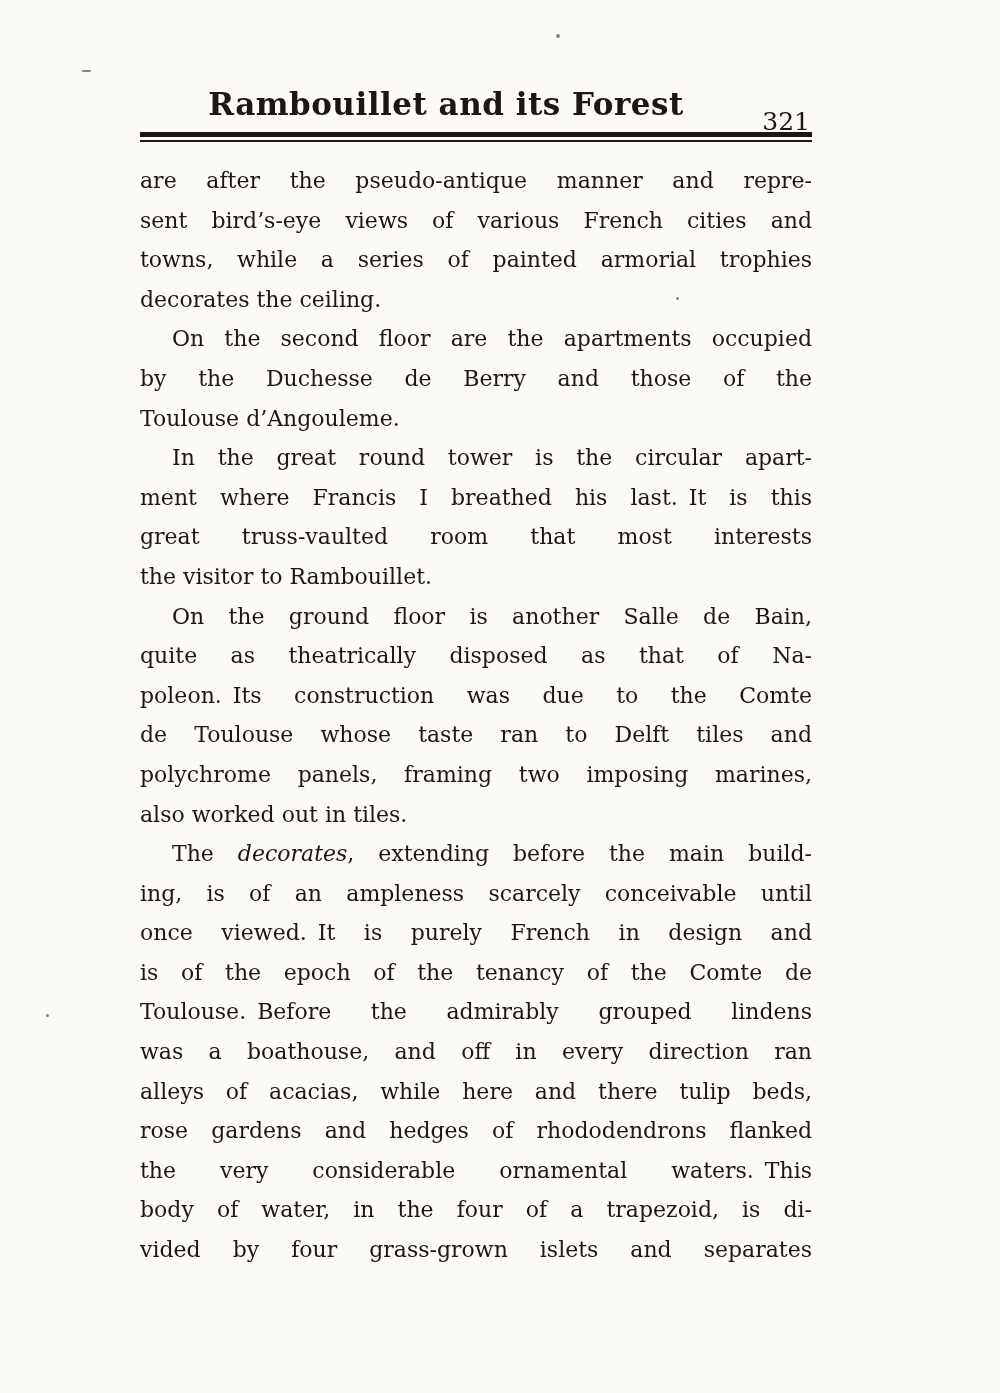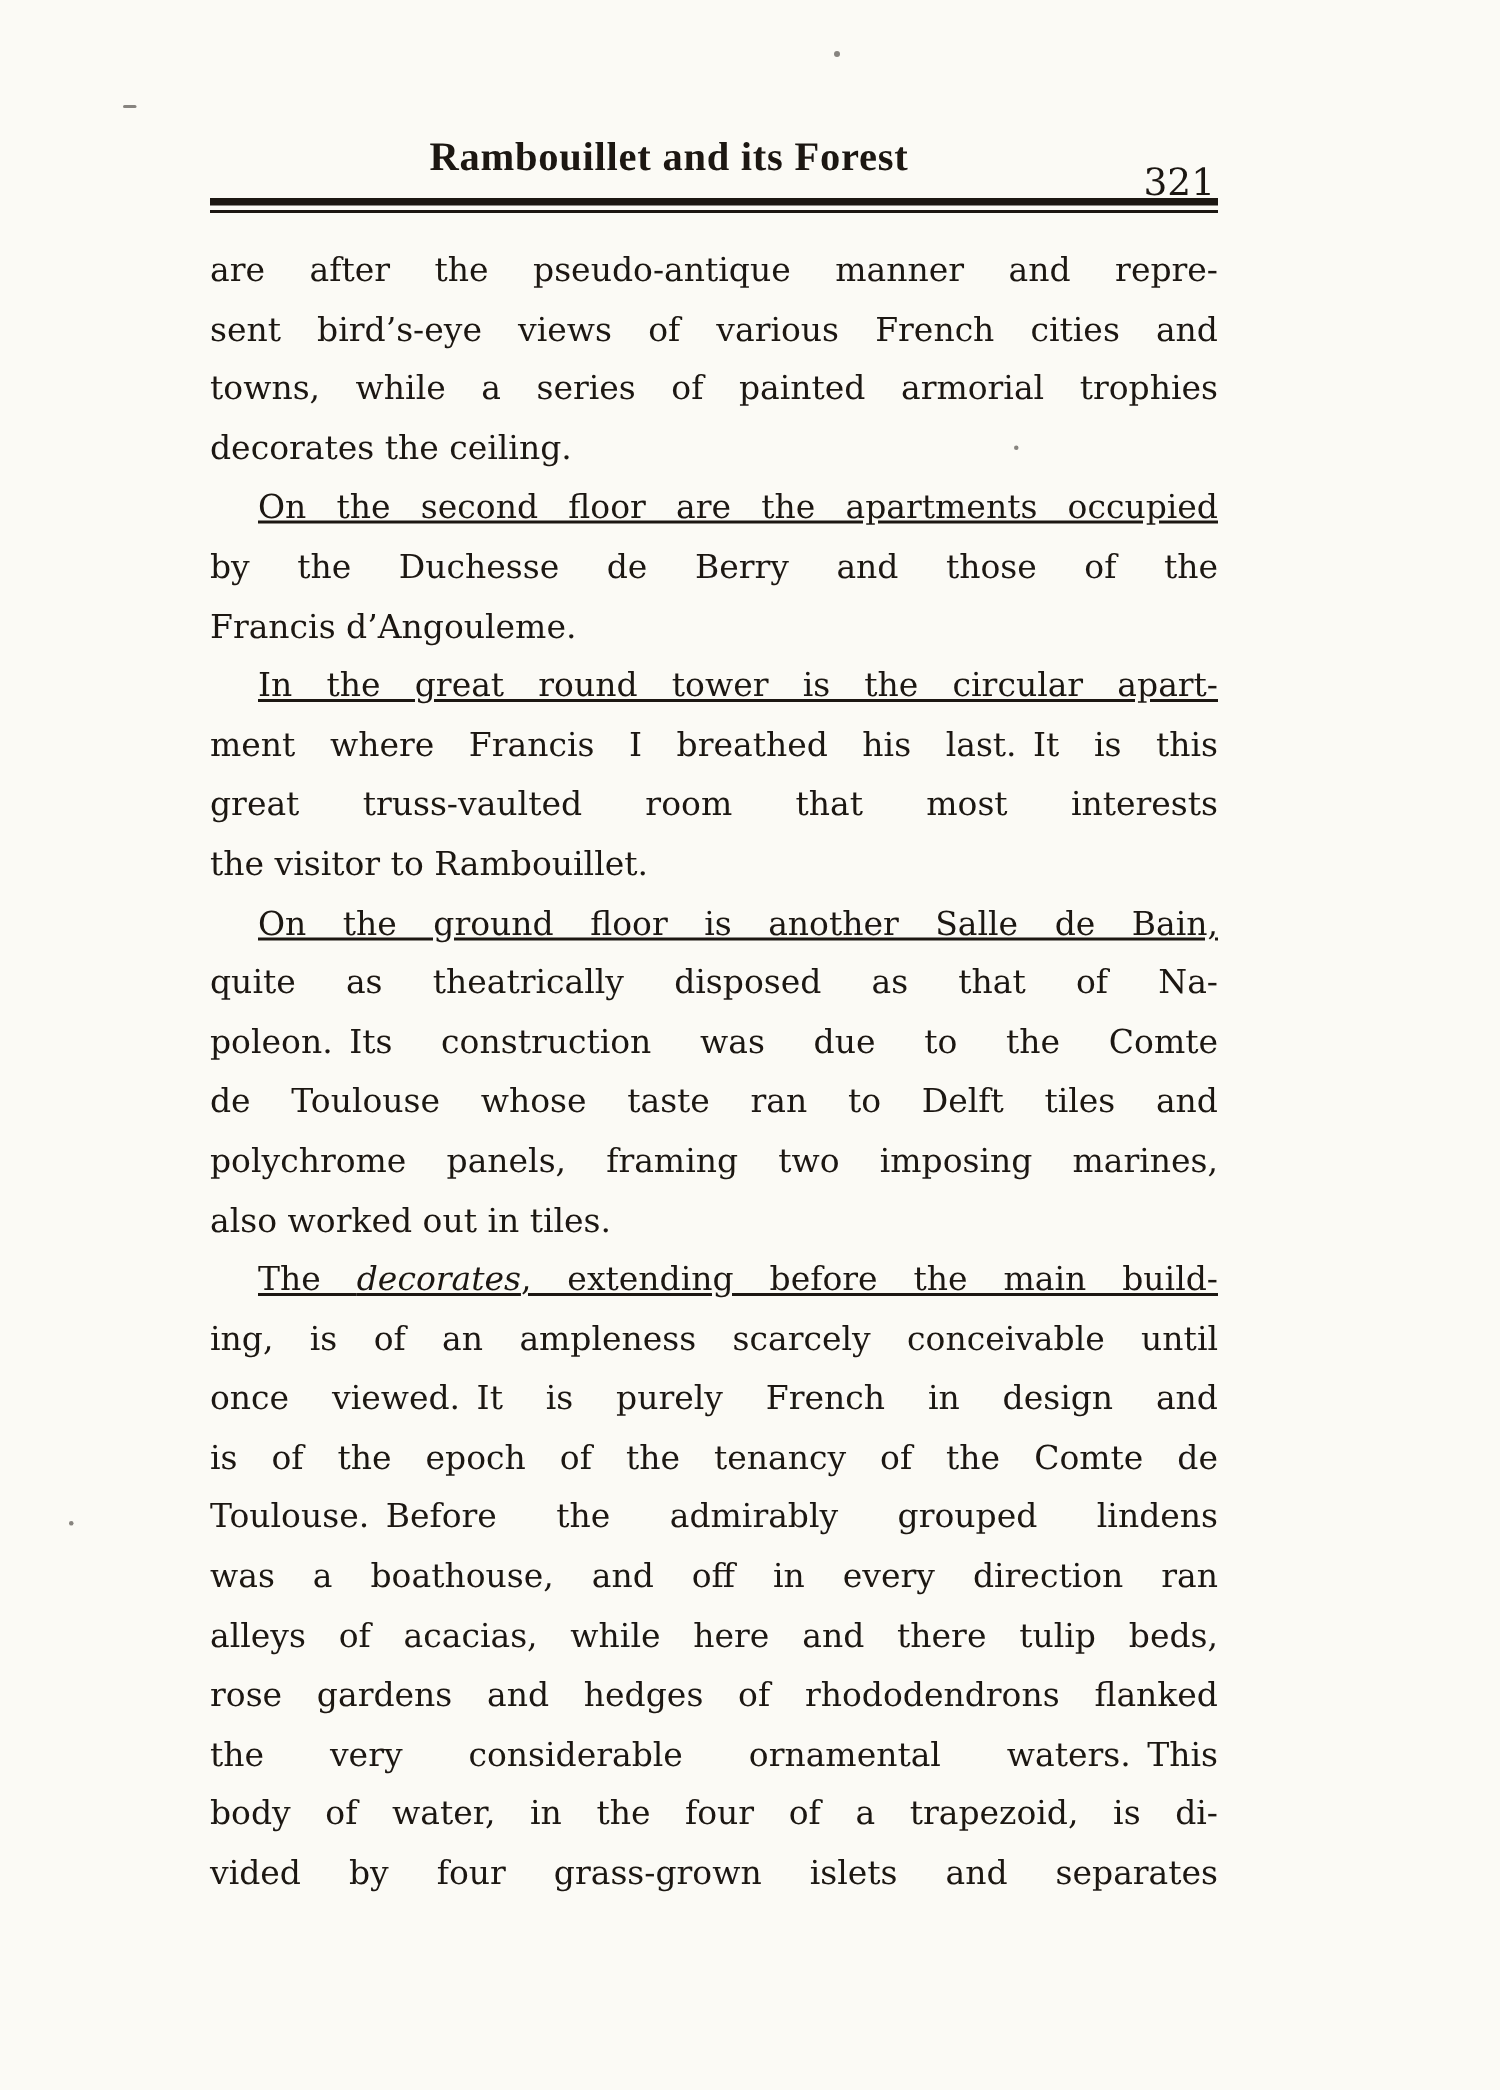--- a/index.html
+++ b/index.html
@@ -22,27 +22,26 @@
     position:absolute;
     left:140px;top:82px;
     width:672px;
   }
   .page-header{
     position:relative;
     height:46px;
   }
   .running-title{
     margin:0;
-    font-size:27px;
+    font-size:31px;
     font-weight:bold;
     letter-spacing:0.5px;
     text-align:center;
     line-height:44px;
     padding-right:60px; 
-    font-family:Liberation Serif, serif;
   }
   .pagenum{
     position:absolute;
     right:2px;
     top:25px;
     font-size:25px;
     font-weight:normal;
   }
   .double-rule{
     margin-top:4px;
@@ -58,21 +57,20 @@
   .line{
     line-height:39.6px;
     text-align:justify;
     text-align-last:justify;
   }
   .line.last{
     text-align-last:left;
   }
   .line.indent{
     text-indent:32px;
-    text-decoration:underline;
   }
   i{font-style:italic;}
   .speck{
     position:absolute;
     background:rgba(40,35,30,0.55);
     border-radius:50%;
   }
 </style>
 </head>
 <body>
@@ -96,21 +94,21 @@
     <main class="body-text" id="paragraphs">
         <div class="paragraph">
           <div class="line"><span>are after the pseudo-antique manner and repre-</span></div>
           <div class="line"><span>sent bird’s-eye views of various French cities and</span></div>
           <div class="line"><span>towns, while a series of painted armorial trophies</span></div>
           <div class="line last"><span>decorates the ceiling.</span></div>
         </div>
         <div class="paragraph">
           <div class="line indent"><span>On the second floor are the apartments occupied</span></div>
           <div class="line"><span>by the Duchesse de Berry and those of the</span></div>
-          <div class="line last"><span>Francis d’Angouleme.</span></div>
+          <div class="line last"><span>Toulouse d’Angouleme.</span></div>
         </div>
         <div class="paragraph">
           <div class="line indent"><span>In the great round tower is the circular apart-</span></div>
           <div class="line"><span>ment where Francis I breathed his last. It is this</span></div>
           <div class="line"><span>great truss-vaulted room that most interests</span></div>
           <div class="line last"><span>the visitor to Rambouillet.</span></div>
         </div>
         <div class="paragraph">
           <div class="line indent"><span>On the ground floor is another Salle de Bain,</span></div>
           <div class="line"><span>quite as theatrically disposed as that of Na-</span></div>

